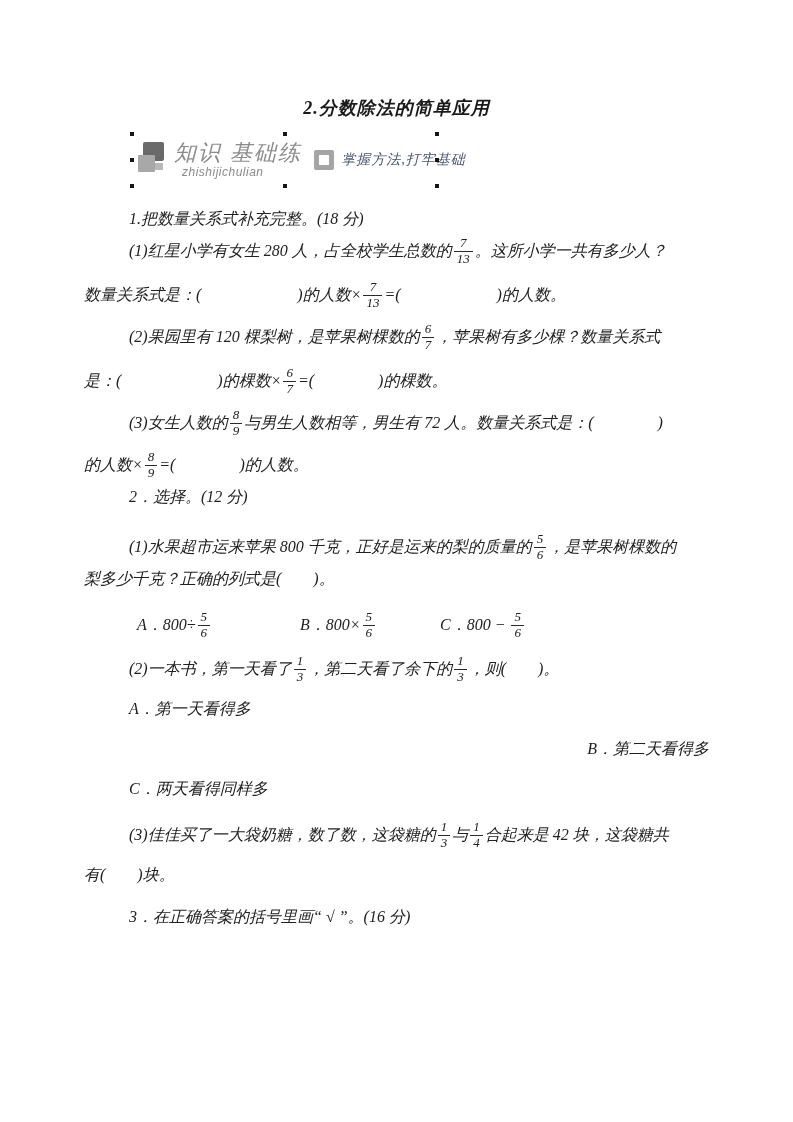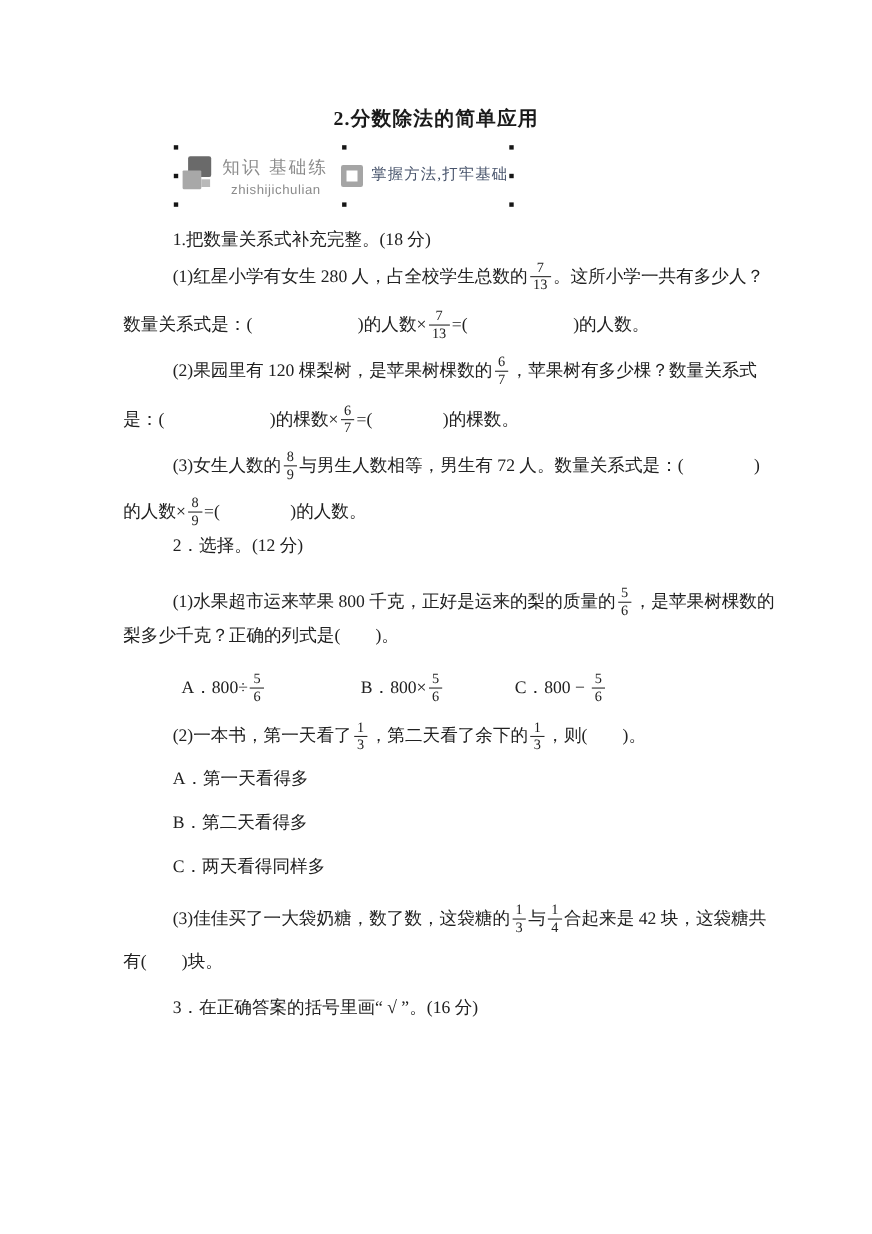--- a/index.html
+++ b/index.html
@@ -4,21 +4,21 @@
 <style>
   html,body{margin:0;padding:0;background:#ffffff;}
   .page{
     position:relative;
     width:793px;height:1122px;
     background:#ffffff;
     overflow:hidden;
     font-family:"Liberation Serif","DejaVu Serif",serif;
     color:#212121;
   }
-  .content{padding:0 112px;}
+  .content{padding:0 84px;font-style:italic;}
   .title{
     margin-top:96px;
     height:24px;line-height:24px;
     text-align:center;
     font-size:18px;font-weight:bold;
     color:#1a1a1a;letter-spacing:1px;
     white-space:nowrap;
   }
   
   .badge{
@@ -27,21 +27,21 @@
     width:297px;height:48px;
     display:flex;align-items:center;
   }
   .handle{position:absolute;width:4px;height:4px;background:#161616;}
   .h-nw{left:-6px;top:-4px;} .h-n{left:calc(50% - 2px);top:-4px;} .h-ne{right:-6px;top:-4px;}
   .h-w{left:-6px;top:calc(50% - 2px);} .h-e{right:-6px;top:calc(50% - 2px);}
   .h-sw{left:-6px;bottom:-4px;} .h-s{left:calc(50% - 2px);bottom:-4px;} .h-se{right:-6px;bottom:-4px;}
   .logo{flex:0 0 auto;width:32px;height:42px;margin-right:6px;}
   .badge-text{display:flex;flex-direction:column;justify-content:center;}
   .badge-label{
-    font-size:16px;line-height:24px;color:#8b8b8b;
+    font-size:22px;line-height:24px;color:#8b8b8b;
     letter-spacing:2px;white-space:nowrap;
     font-family:"Liberation Sans","DejaVu Sans",sans-serif;
   }
   .badge-pinyin{
     font-size:12px;line-height:14px;color:#8b8b8b;
     padding-left:8px;letter-spacing:0.5px;
     font-family:"Liberation Sans","DejaVu Sans",sans-serif;
   }
   .slogan-icon{
     flex:0 0 auto;width:10px;height:10px;
@@ -70,21 +70,21 @@
   .frac .num{padding:0 3px;}
   .frac .den{padding:0 3px;border-top:1px solid #2a2a2a;}
   
   .lines > .line:nth-child(1){margin-top:24px;}
   .lines > .line:nth-child(3){margin-top:2px;}
   .lines > .line:nth-child(5){margin-top:2px;}
   .lines > .line:nth-child(9){margin-top:18px;}
   .lines > .line:nth-child(11){margin-top:14px;}
   .lines > .line:nth-child(12){margin-top:2px;}
   .lines > .line:nth-child(13){margin-top:8px;}
-  .lines > .line:nth-child(14){margin-top:18px;}
+  .lines > .line:nth-child(14){margin-top:18px;text-align:right;}
   .lines > .line:nth-child(15){margin-top:18px;}
   .lines > .line:nth-child(16){margin-top:14px;}
   .lines > .line:nth-child(17){margin-top:8px;}
   .lines > .line:nth-child(18){margin-top:20px;}
   .lines > .line:nth-child(19){margin-top:2px;}
 </style>
 </head>
 <body>
 
 <div class="page">

